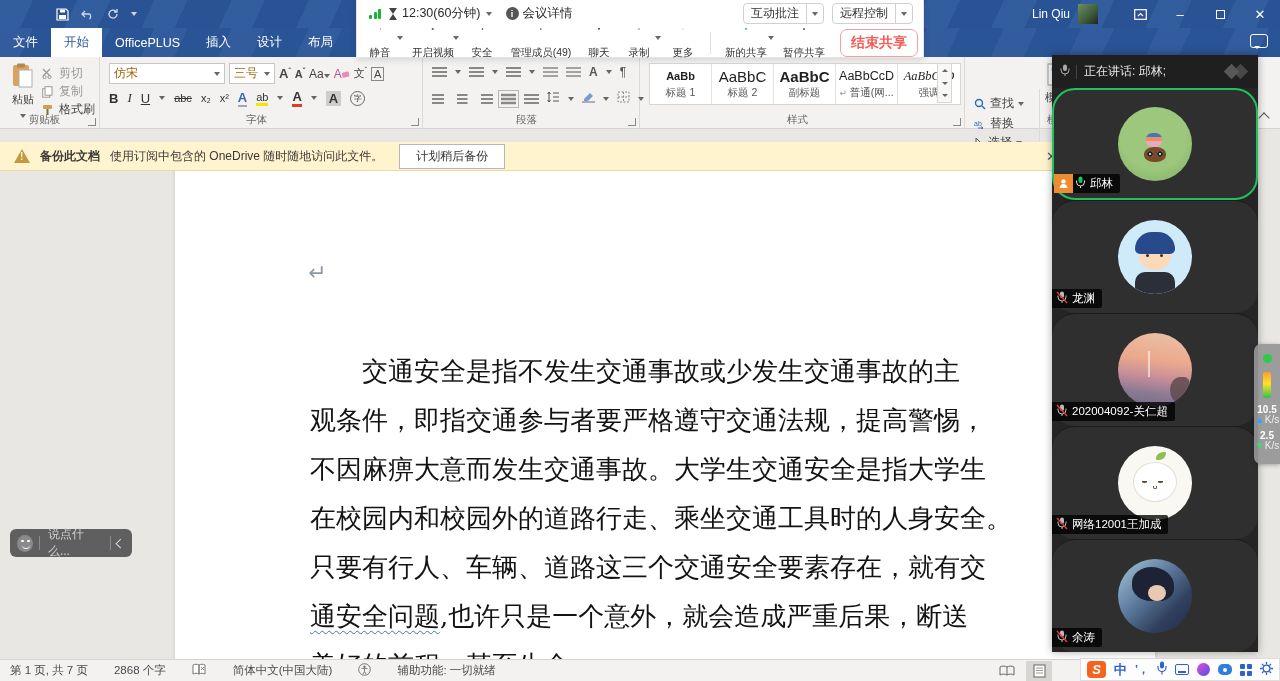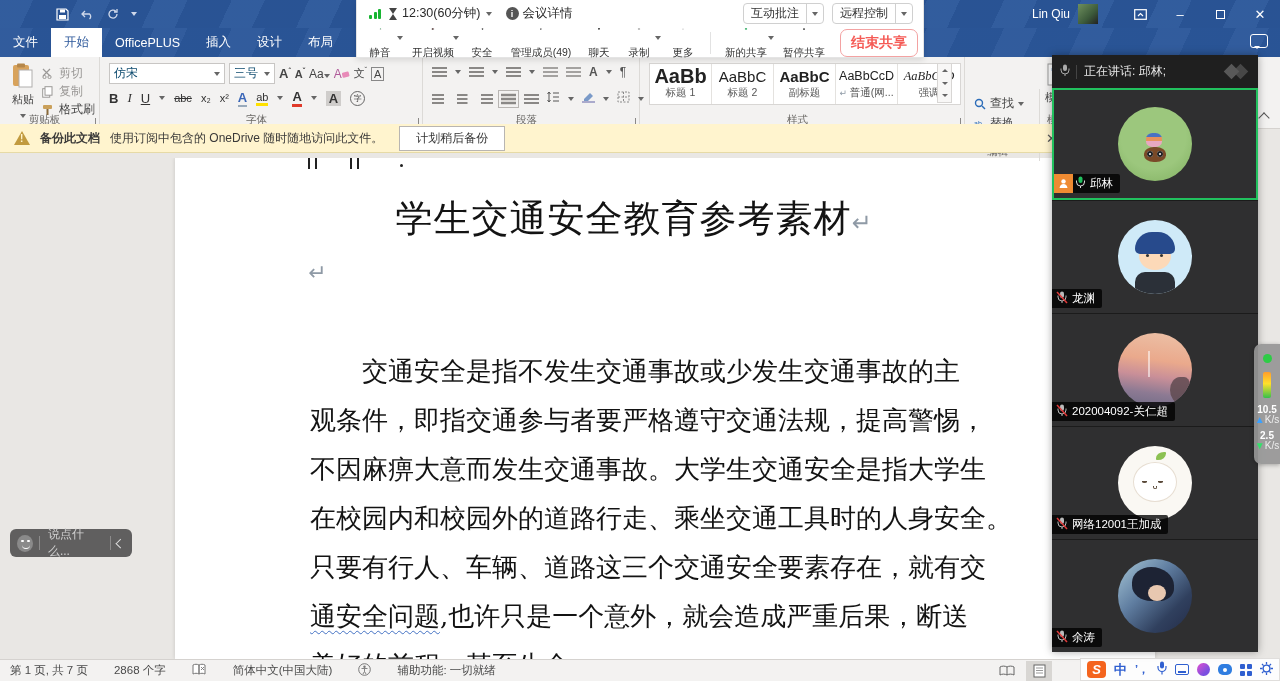--- a/index.html
+++ b/index.html
@@ -38,24 +38,24 @@
   .ibars{width:15px;height:12px;display:inline-block;background:
      linear-gradient(#8a8886 0 0) 0 1px/100% 2px no-repeat,
      linear-gradient(#8a8886 0 0) 0 5px/100% 2px no-repeat,
      linear-gradient(#8a8886 0 0) 0 9px/100% 2px no-repeat;}
   .ibars.c{background-size:70% 2px;background-position:50% 1px,50% 5px,50% 9px;}
   .ibars.r{background-position:100% 1px,100% 5px,100% 9px;background-size:80% 2px;}
   .ibars.sel{outline:1px solid #b8b5b2;outline-offset:2px;background-color:#dbd9d6;}
   .stylebox{width:62px;height:40px;display:flex;flex-direction:column;align-items:center;justify-content:center;background:#fff;border-right:1px solid #e4e2df;}
   .stylebox .pv{font-size:14px;color:#222;line-height:15px;}
   .stylebox .lb{font-size:10.5px;color:#555;margin-top:2px;white-space:nowrap;}
-  .fontbox{height:21px;background:#fff;border:1px solid #c8c6c4;display:flex;align-items:center;justify-content:space-between;padding:0 4px;font-size:12px;color:#0c4a6e;}
-
-  
-  .msgbar{position:absolute;left:0;top:124px;width:1067px;height:29px;background:#fff4ce;border-bottom:1px solid #e6daa6;display:flex;align-items:center;z-index:2;font-size:12px;color:#3b3a39;}
+  .fontbox{height:21px;background:#fff;border:1px solid #c8c6c4;display:flex;align-items:center;justify-content:space-between;padding:0 4px;font-size:12px;color:#a16207;}
+
+  
+  .msgbar{position:absolute;left:0;top:142px;width:1067px;height:29px;background:#fff4ce;border-bottom:1px solid #e6daa6;display:flex;align-items:center;z-index:2;font-size:12px;color:#3b3a39;}
   .warn{width:0;height:0;border-left:8px solid transparent;border-right:8px solid transparent;border-bottom:14px solid #c19a3f;margin:0 10px 0 14px;position:relative;}
   .warn:after{content:"!";position:absolute;left:-2px;top:2px;color:#fff4ce;font-size:10px;font-weight:bold;}
   .msg-btn{margin-left:16px;background:#fff;border:1px solid #b8b5b2;padding:3px 16px;font-size:12px;color:#333;}
   .msg-close{position:absolute;right:10px;top:7px;font-size:13px;color:#555;}
   .rib-collapse{position:absolute;right:12px;top:114px;width:8px;height:8px;border-left:1.6px solid #555;border-top:1.6px solid #555;transform:rotate(45deg);z-index:2;}
 
   
   .docarea{position:absolute;left:0;top:158px;width:1280px;height:501px;background:#e9e7e4;overflow:hidden;z-index:1;}
   .page{position:absolute;left:175px;top:0;width:980px;height:501px;background:#fff;box-shadow:0 0 4px rgba(0,0,0,.15);}
   .doc-serif{font-family:"DejaVu Serif","Liberation Serif",serif;color:#131313;}
@@ -101,21 +101,21 @@
   .tbi .lab{font-size:10.5px;color:#333;line-height:11px;white-space:nowrap;}
   .tbi svg{display:block;}
   .vsep{width:1px;height:22px;background:#e2e2e2;margin:0 7px;}
   .endshare{margin-left:8px;border:1.5px solid #f3a2a2;color:#f55b56;border-radius:7px;font-size:14px;font-weight:bold;padding:4px 10px;background:#fff;white-space:nowrap;}
 
   
   .msidebar{position:absolute;left:1052px;top:55px;width:206px;height:597px;background:#252525;z-index:6;box-shadow:0 0 8px rgba(0,0,0,.35);}
   .ms-head{height:33px;display:flex;align-items:center;background:#1f1f1f;color:#e8e8e8;font-size:12px;}
   .ms-logo{margin-left:auto;margin-right:8px;position:relative;width:26px;height:18px;opacity:.55;}
   .ms-logo i{position:absolute;width:11px;height:11px;background:#888;transform:rotate(45deg);top:3px;}
-  .tile{position:relative;height:113px;background:#2f2f30;border-top:1px solid #1b1b1b;display:flex;align-items:center;justify-content:center;}
+  .tile{position:relative;height:113px;background:#2f2f30;border-top:1px solid #1b1b1b;display:flex;align-items:center;justify-content:center;border-radius:23px;}
   .tile.speaking{height:112px;border:2px solid #21c15e;}
   .chip{position:absolute;left:0;bottom:5px;display:flex;align-items:center;background:rgba(0,0,0,.78);color:#fff;font-size:11.5px;height:19px;padding-right:7px;border-radius:0 2px 2px 0;}
   .chip .nm{margin-left:4px;white-space:nowrap;}
   .hostbadge{width:19px;height:19px;background:#ef8b32;display:flex;align-items:center;justify-content:center;margin-right:2px;}
   .av{width:74px;height:74px;border-radius:50%;position:relative;overflow:hidden;}
   .av-q{background:radial-gradient(circle at 48% 40%,#9cc77d 0 55%,#7fae5f 100%);}
   .av-q .b1{position:absolute;left:26px;top:40px;width:22px;height:15px;background:#7a4a28;border-radius:45%;}
   .av-q .b2{position:absolute;left:28px;top:26px;width:16px;height:14px;background:linear-gradient(#4a72c4 0 30%,#e8915c 30% 60%,#e8a8c0 60%);border-radius:40%;}
   .av-q .e{position:absolute;top:44px;width:6px;height:6px;background:#fff;border-radius:50%;box-shadow:inset 0 0 0 2px #222;}
   .av-l{background:#cfeaf8;}
@@ -322,21 +322,21 @@
             </svg></span>
           <span class="car"></span>
       </div>
       <div class="glabel">段落</div>
       <span class="launcher"></span>
     </div>
 
     <div class="rgroup" style="left:641px;width:324px;">
       <div style="position:absolute;left:8px;top:6px;display:flex;border:1px solid #d8d6d4;background:#fff;">
         <div class="stylebox">
-          <div class="pv" style="font-weight:bold;font-size:20px;">AaBb</div>
+          <div class="pv" style="font-weight:bold;font-size:11px;">AaBb</div>
           <div class="lb">标题 1</div>
         </div>
         <div class="stylebox">
           <div class="pv" style="font-size:15px;">AaBbC</div>
           <div class="lb">标题 2</div>
         </div>
         <div class="stylebox">
           <div class="pv" style="font-weight:bold;font-size:15px;">AaBbC</div>
           <div class="lb">副标题</div>
         </div>
@@ -406,23 +406,20 @@
   </div>
 
   <div class="docarea">
     <div class="page"></div>
     <div class="remnant">
       <i style="left:0"></i>
         <i style="left:7px"></i>
         <i style="left:42px"></i>
         <i style="left:49px"></i>
         <b style="left:92px"></b>
-    </div>
-    <div class="doc-serif" style="position:absolute;left:310px;top:36px;width:648px;text-align:center;font-size:37px;letter-spacing:1px;white-space:nowrap;">
-      <span>学生交通安全教育参考素材</span><span class="pilc" style="font-size:24px;">↵</span>
     </div>
     <div class="pilc" style="position:absolute;left:308px;top:102px;font-size:22px;">↵</div>
     <div class="dline doc-serif" style="top:245px;">观条件，即指交通参与者要严格遵守交通法规，提高警惕，</div>
     <div class="dline doc-serif" style="left:362px;width:596px;top:196px;">交通安全是指不发生交通事故或少发生交通事故的主</div>
     <div class="dline doc-serif" style="top:294px;">不因麻痹大意而发生交通事故。大学生交通安全是指大学生</div>
     <div class="dline doc-serif" style="top:343px;">在校园内和校园外的道路行走、乘坐交通工具时的人身安全。</div>
     <div class="dline doc-serif" style="top:392px;">只要有行人、车辆、道路这三个交通安全要素存在，就有交</div>
     <div class="dline doc-serif" style="top:441px;">
       <span class="squig">通安全问题</span><span>,也许只是一个意外，就会造成严重后果，断送</span>
     </div>

